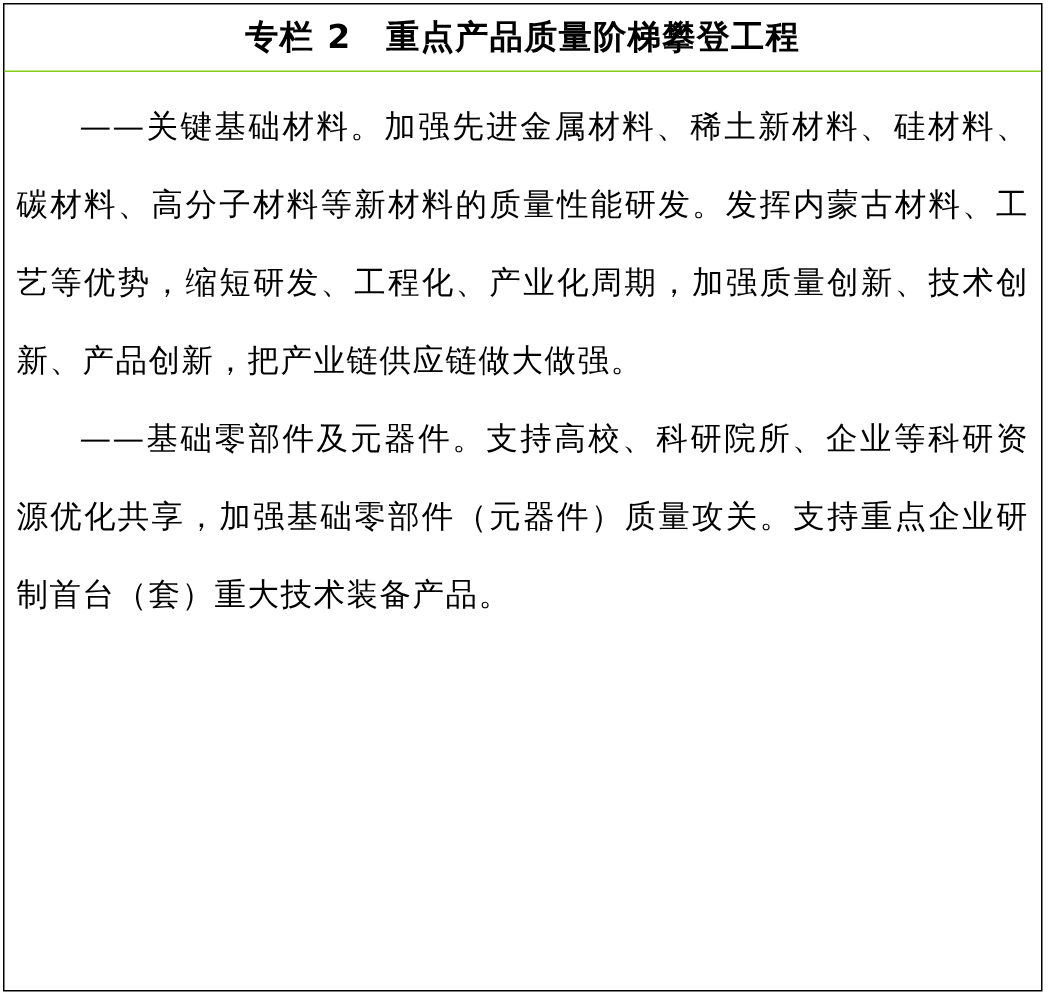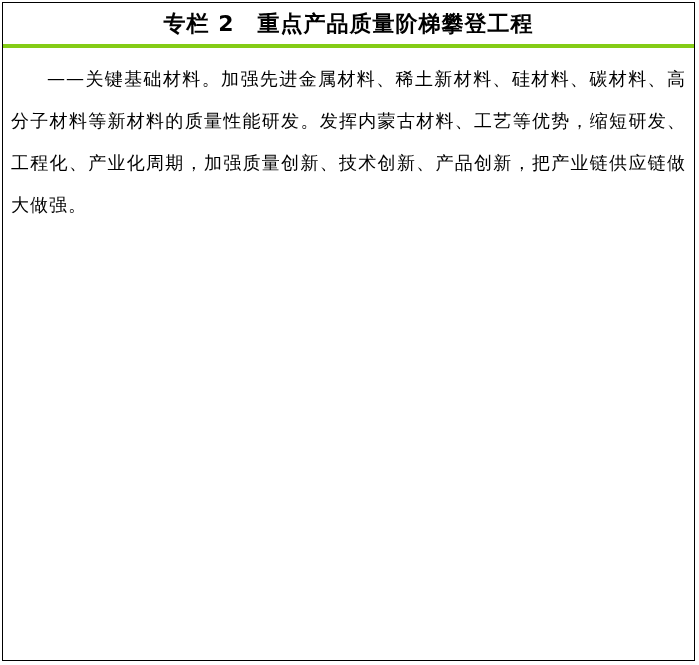--- a/index.html
+++ b/index.html
@@ -19,46 +19,47 @@
     left: 2px;
     top: 2px;
     width: 693px;
     height: 659px;
     border: 1px solid #000000;
     box-sizing: border-box;
     background: #ffffff;
   }
   .column-title {
     height: 45px;
-    border-bottom: 4px solid #84cc16;
+    border-bottom: 1px solid #84cc16;
     box-sizing: border-box;
     display: flex;
     align-items: center;
     justify-content: center;
     font-family: "DejaVu Sans", "Liberation Sans", sans-serif;
     font-weight: 700;
     font-size: 22px;
     letter-spacing: 1px;
     white-space: pre;
   }
   .column-body {
     padding: 10px 8px 0 8px;
-    font-size: 18px;
-    line-height: 42px;
+    font-size: 21px;
+    line-height: 52px;
     letter-spacing: 1px;
     text-align: justify;
     text-justify: inter-ideograph;
   }
   .para {
     margin: 0;
     padding: 0;
     text-indent: 2em;
   }
 </style>
 </head>
 <body>
 
 <div class="column-box">
   <div class="column-title">专栏 2　重点产品质量阶梯攀登工程</div>
   <div class="column-body">
     <p class="para">——关键基础材料。加强先进金属材料、稀土新材料、硅材料、碳材料、高分子材料等新材料的质量性能研发。发挥内蒙古材料、工艺等优势，缩短研发、工程化、产业化周期，加强质量创新、技术创新、产品创新，把产业链供应链做大做强。</p>
+    <p class="para">——基础零部件及元器件。支持高校、科研院所、企业等科研资源优化共享，加强基础零部件（元器件）质量攻关。支持重点企业研制首台（套）重大技术装备产品。</p>
   </div>
 </div>
 
 </body></html>

